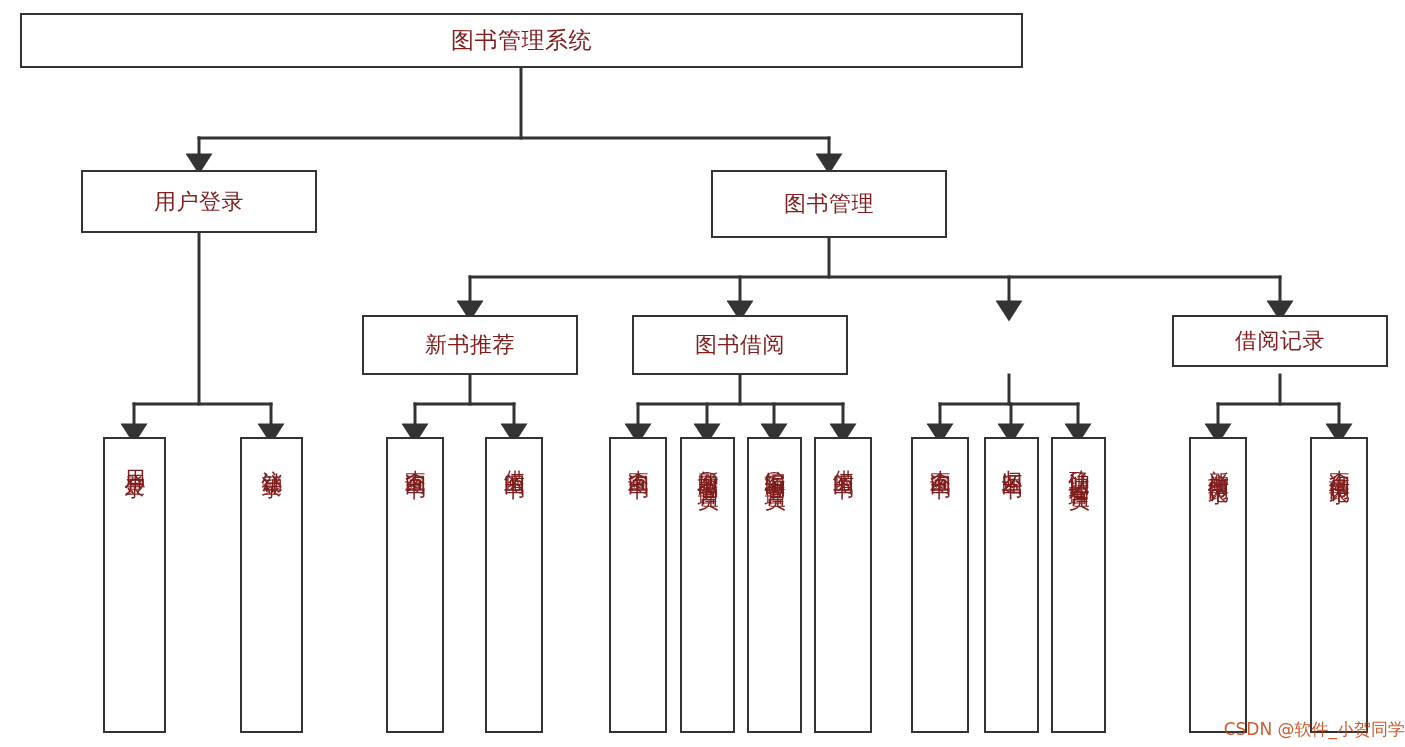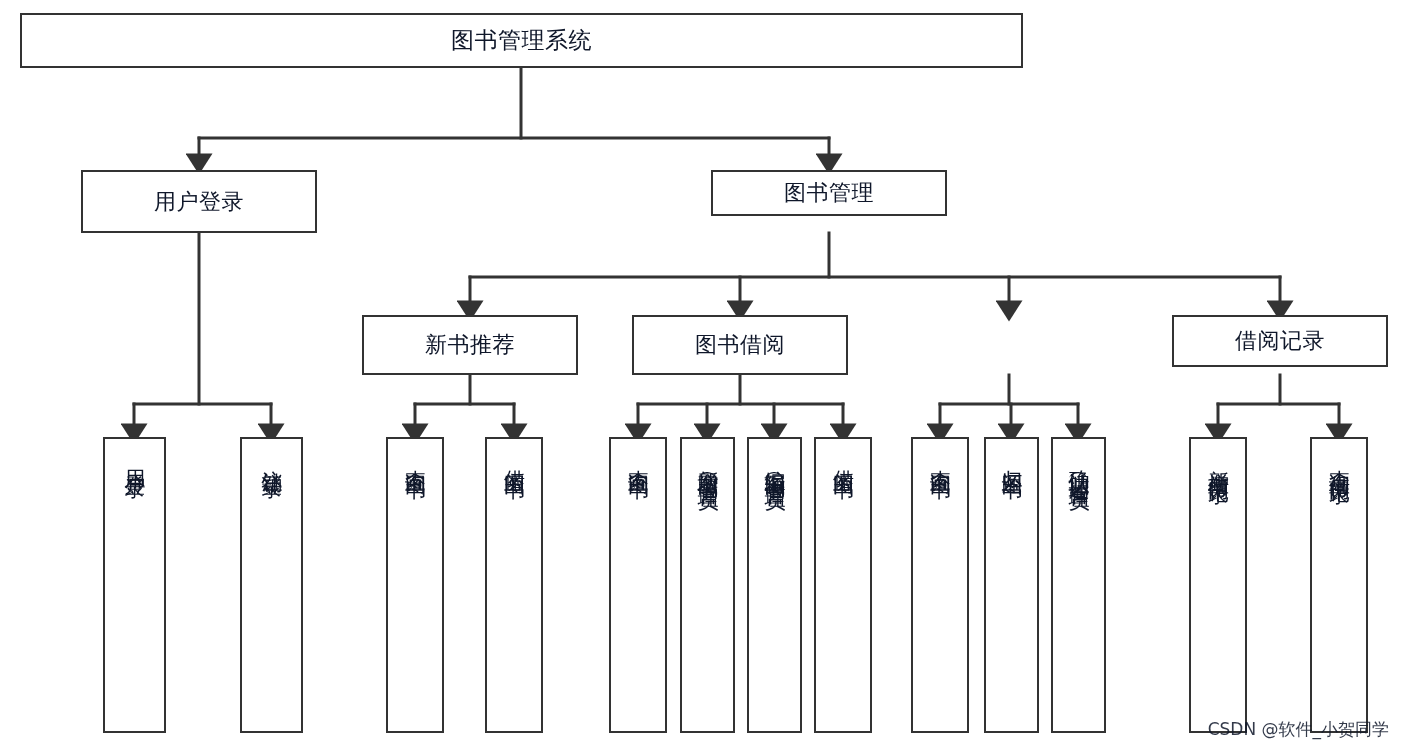--- a/index.html
+++ b/index.html
@@ -30,21 +30,21 @@
     position: absolute;
     box-sizing: border-box;
     background: #ffffff;
     border: 2.5px solid #333333;
     display: flex;
     align-items: center;
     justify-content: center;
     z-index: 2;
   }
   .node-label {
-    color: #0f172a;
+    color: #7f1d1d;
     text-align: right;
     line-height: 1.18;
     letter-spacing: 0.5px;
     white-space: nowrap;
   }
   
   .node.h .node-label {
     font-size: 22px;
   }
   .node.root .node-label {
@@ -58,24 +58,24 @@
   }
   .node.v .node-label {
     writing-mode: vertical-rl;
     text-orientation: upright;
     font-size: 21px;
     letter-spacing: 3px;
     line-height: 1;
   }
   #watermark {
     position: absolute;
-    right: 16px;
+    right: 0;
     bottom: 6px;
     font-size: 17px;
-    color: #0f172a;
+    color: #c2410c;
     opacity: 0.85;
     z-index: 5;
     white-space: nowrap;
     font-family: "DejaVu Sans", "Liberation Sans", sans-serif;
   }
 </style>
 </head>
 <body>
 
 <div id="diagram-root">
@@ -130,21 +130,21 @@
     </g>
   </svg>
 
   <div class="node h root" style="left:20px; top:13px; width:1003px; height:55px;">
     <span class="node-label">图书管理系统</span>
   </div>
 
   <div class="node h" style="left:81px; top:170px; width:236px; height:63px;">
     <span class="node-label">用户登录</span>
   </div>
-  <div class="node h" style="left:711px; top:170px; width:236px; height:46px;">
+  <div class="node h" style="left:711px; top:170px; width:236px; height:68px;">
     <span class="node-label">图书管理</span>
   </div>
 
   <div class="node h" style="left:632px; top:315px; width:216px; height:60px;">
     <span class="node-label">图书借阅</span>
   </div>
   <div class="node h" style="left:362px; top:315px; width:216px; height:60px;">
     <span class="node-label">新书推荐</span>
   </div>
   <div class="node h" style="left:1172px; top:315px; width:216px; height:52px;">

